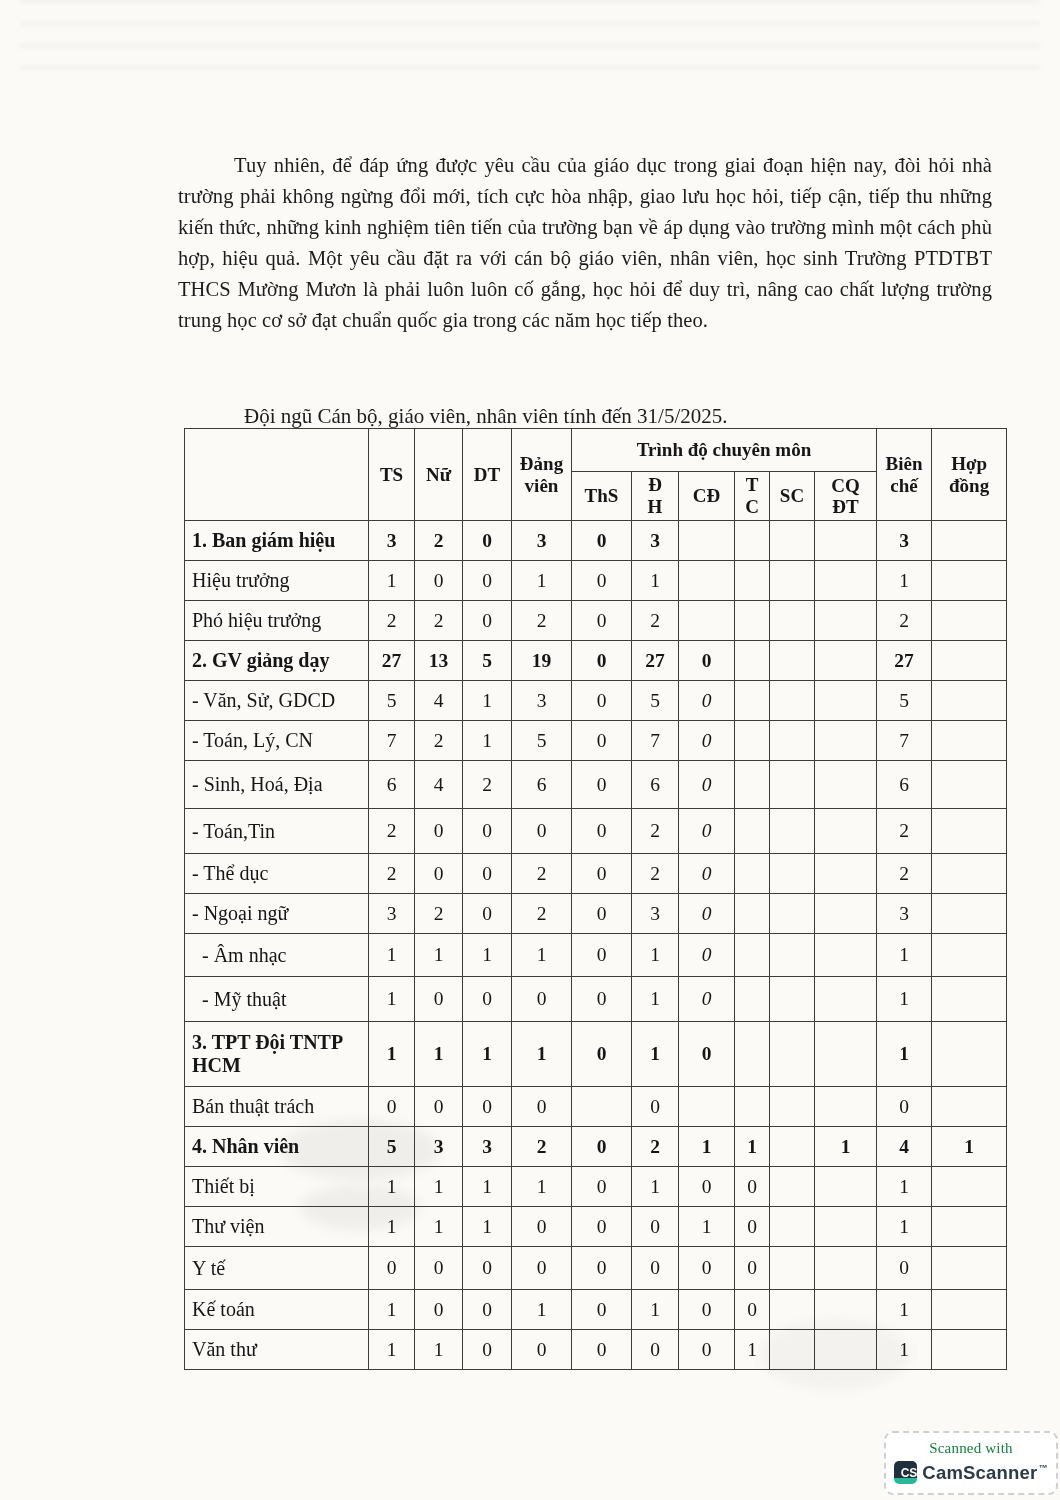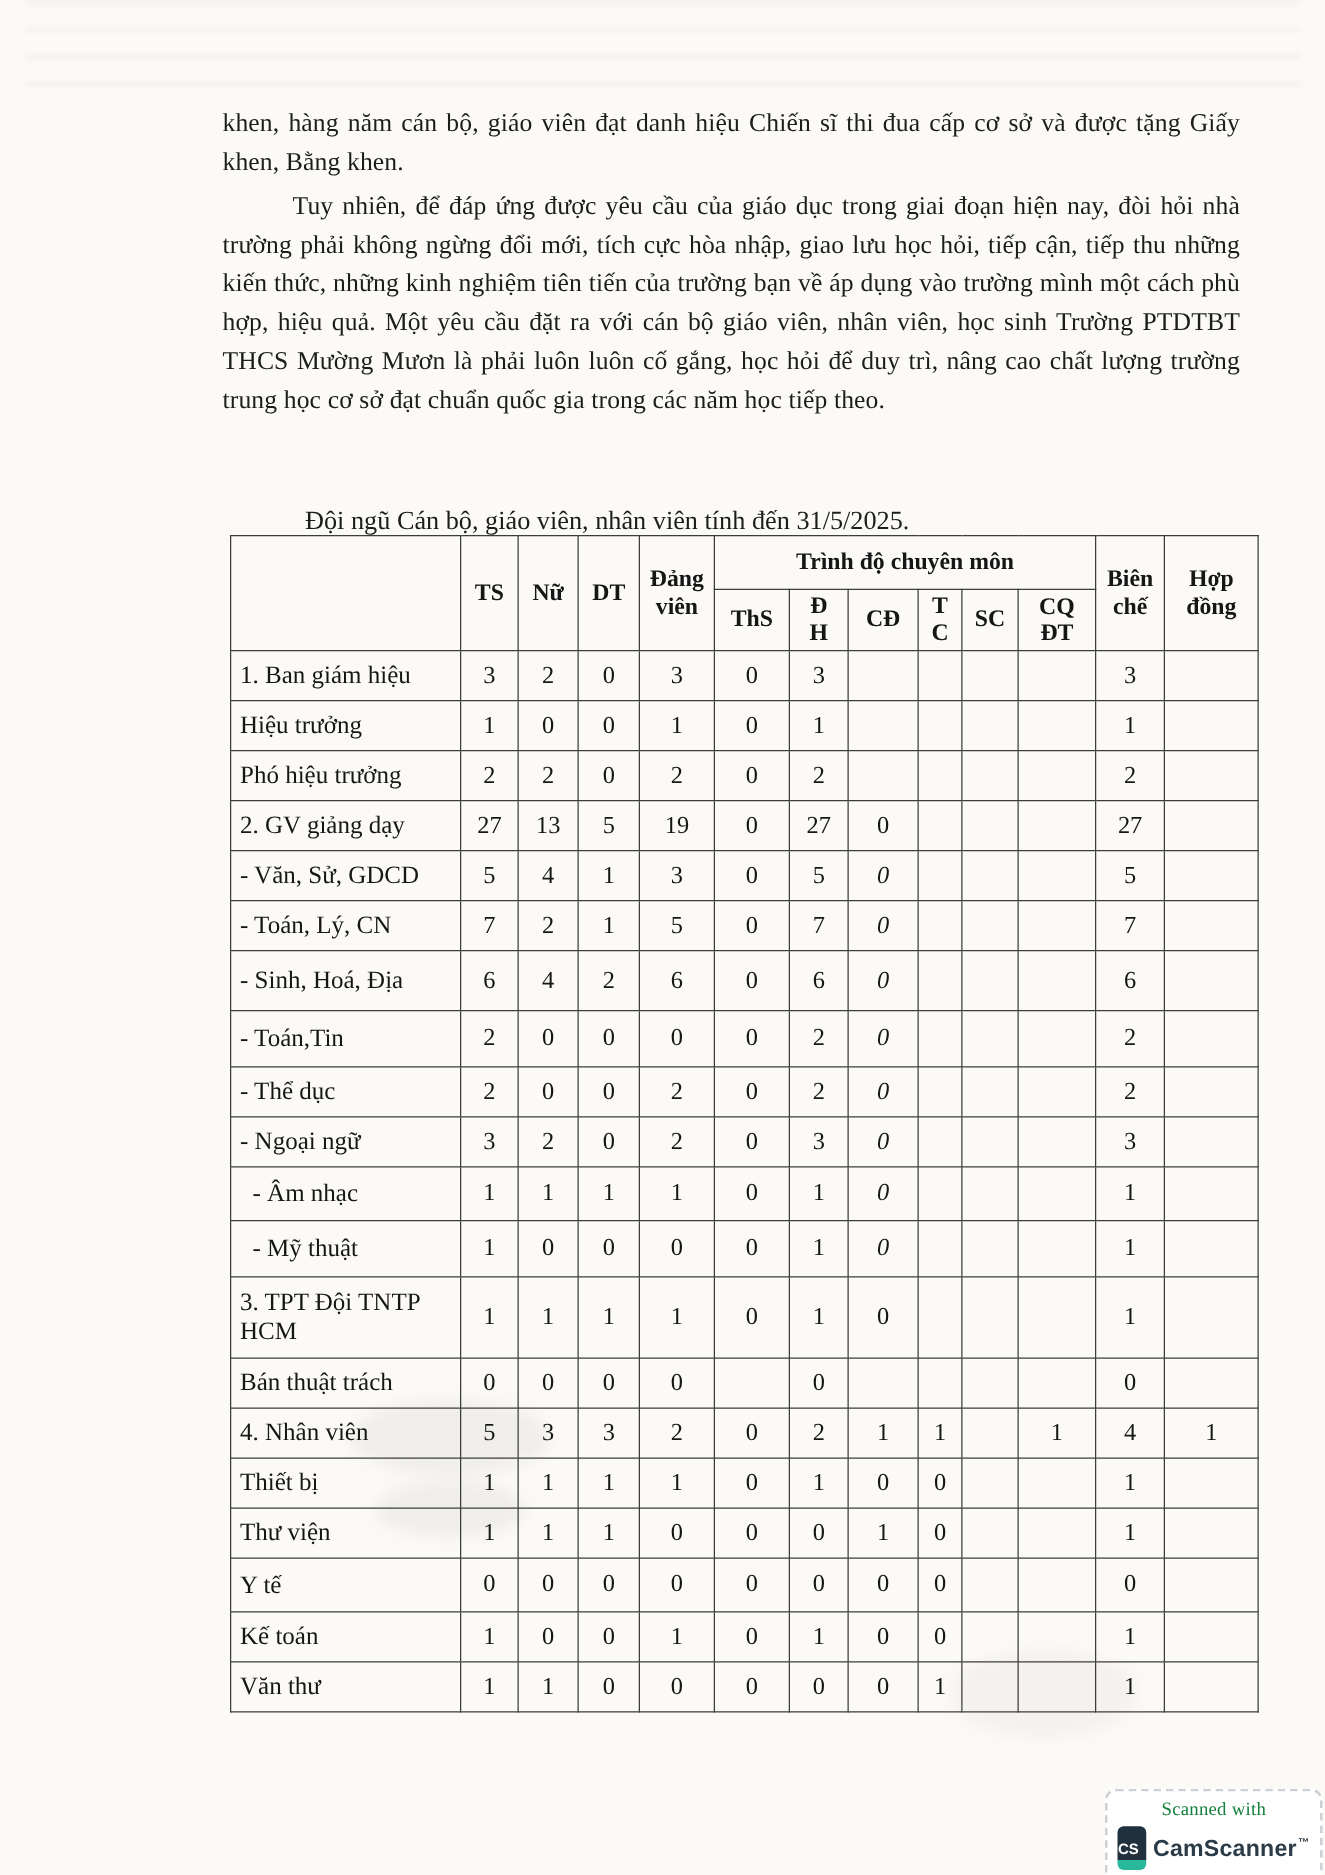--- a/index.html
+++ b/index.html
@@ -53,57 +53,56 @@
   }
   table.staff thead th {
     font-weight:bold; text-align:center; vertical-align:middle;
     line-height:1.12; font-size:19px;
   }
   thead tr.h1 th { height:40px; }
   thead tr.h2 th { height:46px; }
   th .stack { display:inline-block; width:1.05em; word-break:break-all; line-height:1.15; }
   tbody td { text-align:center; vertical-align:middle; height:37px; font-size:19.5px; }
   tbody td.lbl { text-align:left; padding-left:7px; font-size:20px; white-space:normal; }
-  tbody tr.bold-row td { font-weight:normal; }
+  tbody tr.bold-row td { font-weight:bold; }
   tbody tr.indent-row td.lbl { padding-left:17px; }
   tbody tr.sub-row td:nth-child(8) { font-style:italic; }
   tbody tr:nth-child(7) td { height:45px; }
   tbody tr:nth-child(8) td { height:42px; }
   tbody tr:nth-child(11) td { height:40px; }
   tbody tr:nth-child(12) td { height:42px;margin-left:36px; }
   tbody tr:nth-child(13) td { height:62px; }
   tbody tr:nth-child(18) td { height:40px; }
 
   .badge {
     position:absolute; left:884px; top:1431px; width:158px;
     background:#ffffff; border:2px dashed #cdd1d5; border-radius:9px;
     padding:7px 6px 9px 6px; text-align:center;
     font-family:"Liberation Sans","DejaVu Sans",sans-serif;
   }
   .badge-line1 { font-size:15px; letter-spacing:0.2px; }
   .badge-line2 { margin-top:4px; display:flex; align-items:center; justify-content:center; gap:5px; }
   .cs-logo {
-    display:inline-flex; align-items:center; justify-content:flex-start;
-    width:23px; height:35px; border-radius:5px;
+    display:inline-flex; align-items:center; justify-content:flex-end;
+    width:23px; height:23px; border-radius:5px;
     color:#ffffff; font-weight:bold; font-size:12px;
     font-family:"Liberation Sans",sans-serif;
   }
   .cs-name { font-weight:bold; font-size:18.5px; letter-spacing:0.2px; }
   .cs-tm { font-size:9px; vertical-align:super; margin-left:1px; }
 </style>
 </head>
 <body>
 
 <div class="page">
   <div class="bleed-top"></div>
   <div class="smudge s1"></div>
   <div class="smudge s2"></div>
   <div class="smudge s3"></div>
 
-  <p class="para p1">khen, hàng năm cán bộ, giáo viên đạt danh hiệu Chiến sĩ thi đua cấp cơ sở và được tặng Giấy khen, Bằng khen.</p>
   <p class="para p2">Tuy nhiên, để đáp ứng được yêu cầu của giáo dục trong giai đoạn hiện nay, đòi hỏi nhà trường phải không ngừng đổi mới, tích cực hòa nhập, giao lưu học hỏi, tiếp cận, tiếp thu những kiến thức, những kinh nghiệm tiên tiến của trường bạn về áp dụng vào trường mình một cách phù hợp, hiệu quả. Một yêu cầu đặt ra với cán bộ giáo viên, nhân viên, học sinh Trường PTDTBT THCS Mường Mươn là phải luôn luôn cố gắng, học hỏi để duy trì, nâng cao chất lượng trường trung học cơ sở đạt chuẩn quốc gia trong các năm học tiếp theo.</p>
   <p class="caption">Đội ngũ Cán bộ, giáo viên, nhân viên tính đến 31/5/2025.</p>
 
   <table class="staff">
     <colgroup>
       <col style="width:184px">
         <col style="width:46px">
         <col style="width:48px">
         <col style="width:49px">
       <col style="width:60px">

